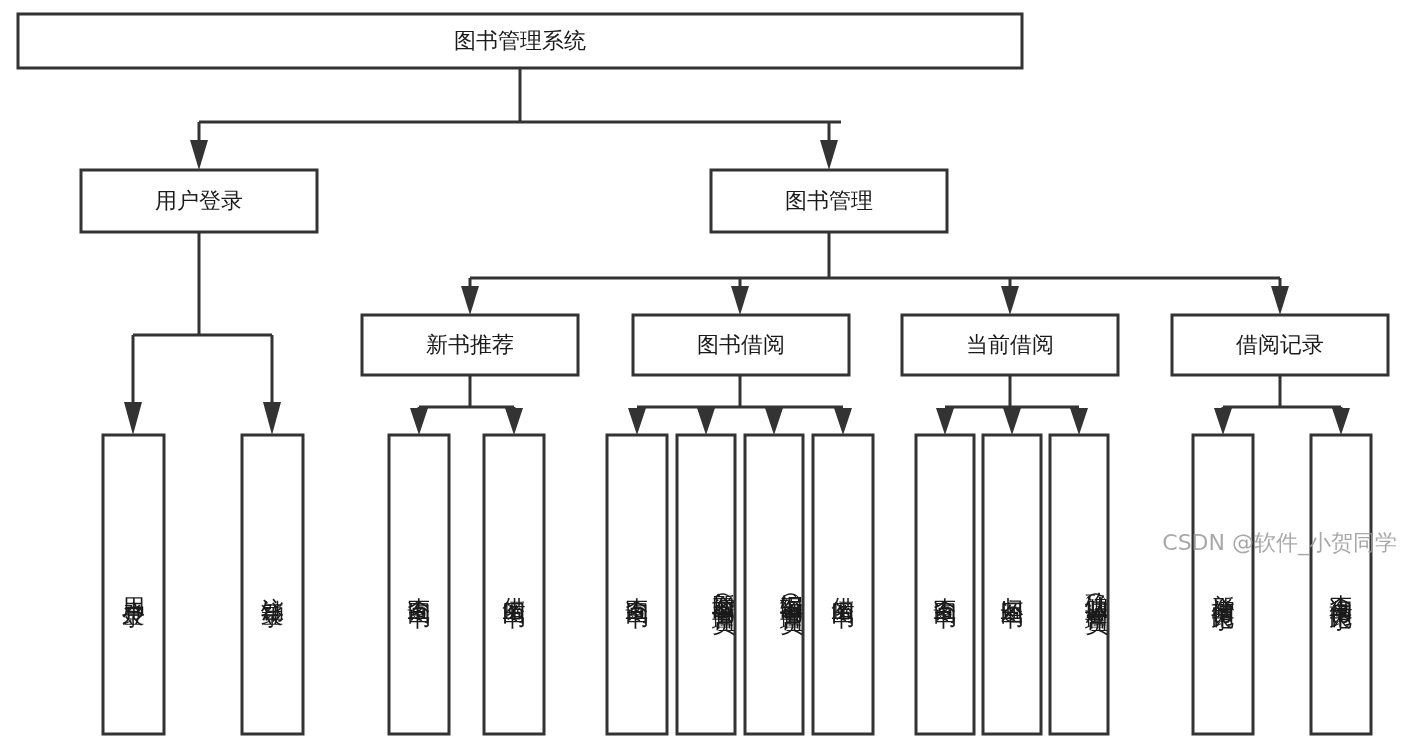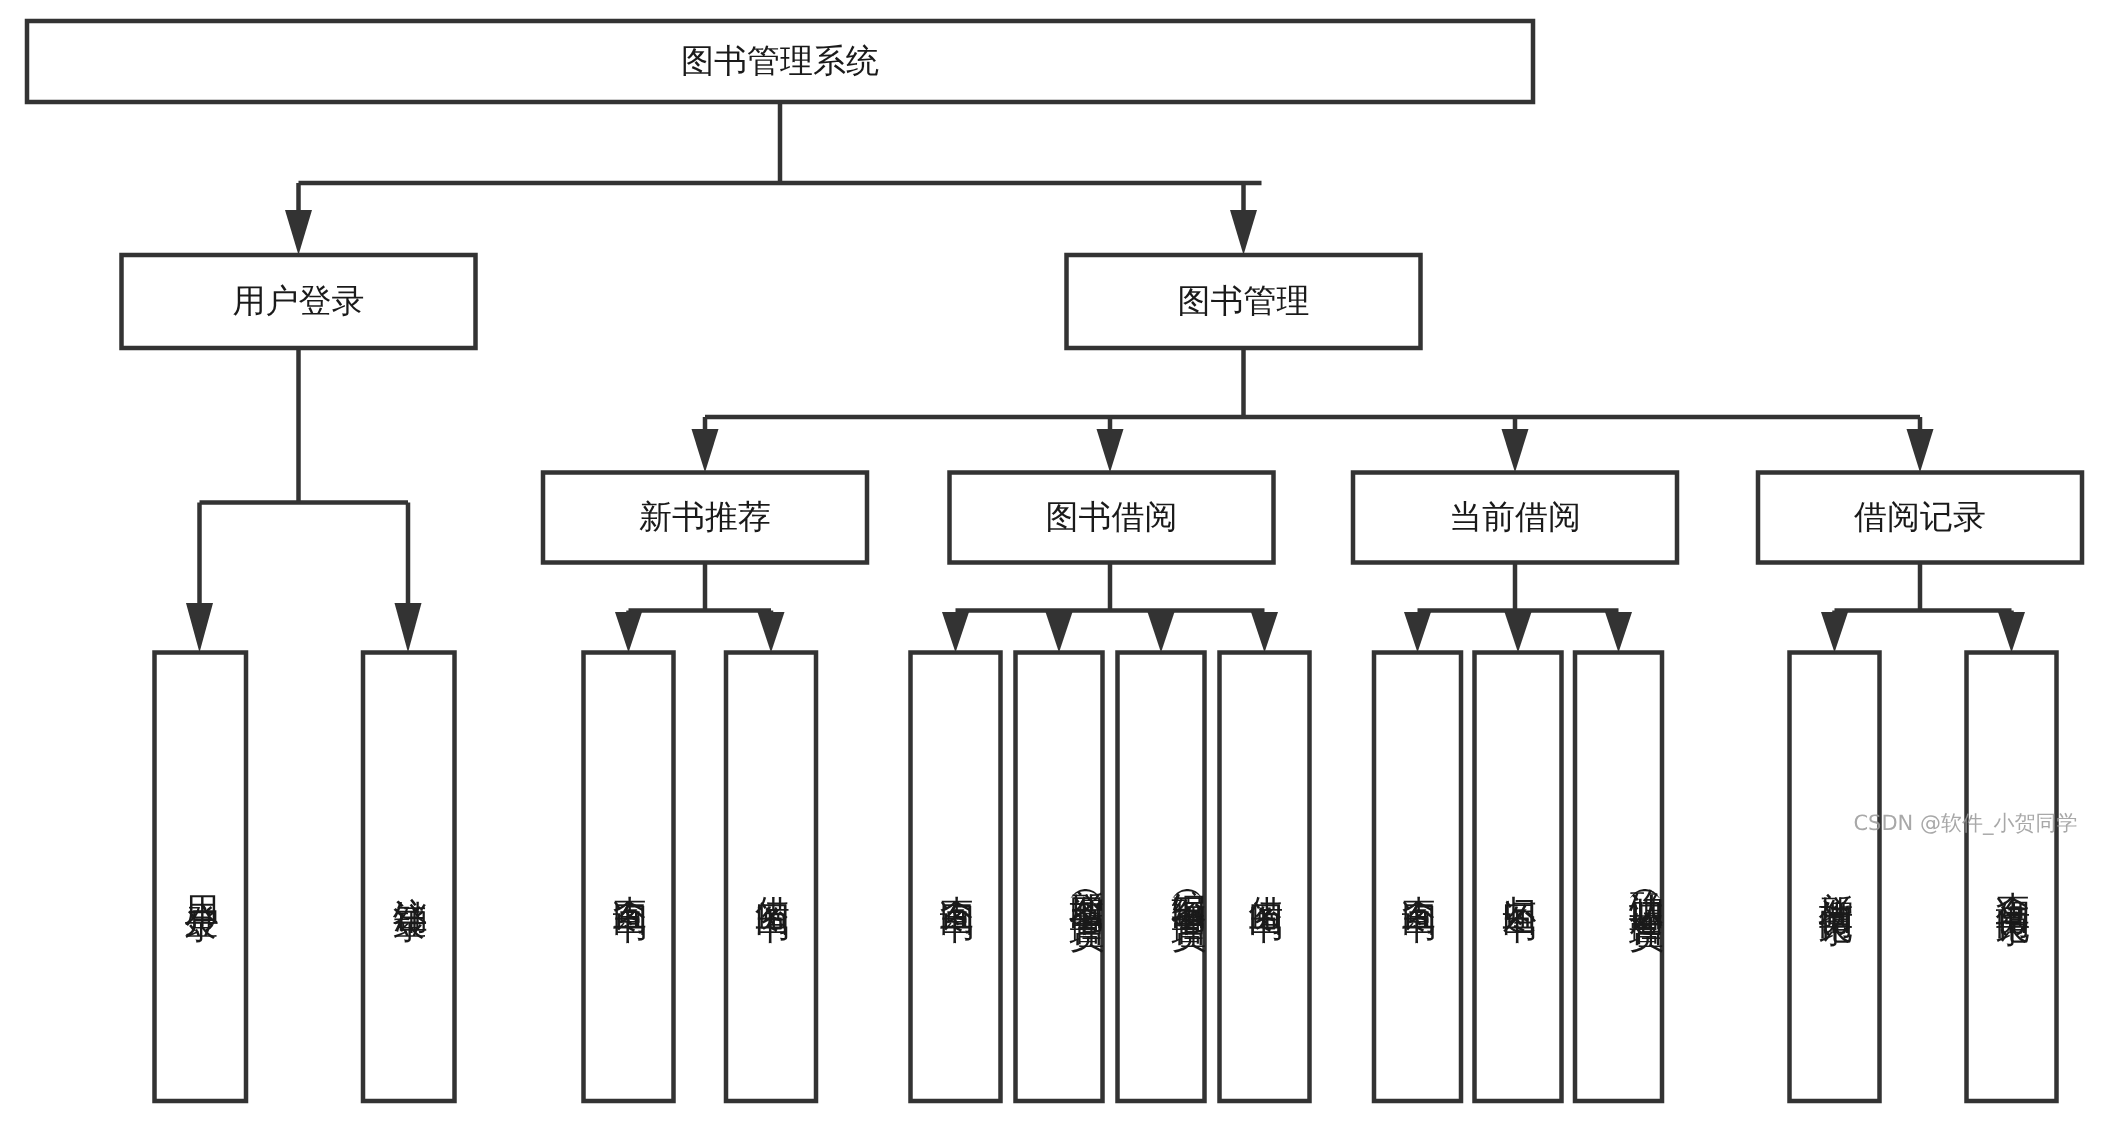--- a/index.html
+++ b/index.html
@@ -65,24 +65,24 @@
     align-items: center;
     justify-content: center;
   }
   .leaf-label.top {
     display: flex;
     align-items: flex-start;
     justify-content: center;
   }
   .watermark {
     position: absolute;
-    right: 20px;
+    right: 8px;
     bottom: 6px;
     font-family: "DejaVu Sans", "Liberation Sans", sans-serif;
-    font-size: 14px;
+    font-size: 22px;
     color: #9a9a9a;
     opacity: 0.85;
     white-space: nowrap;
   }
 </style>
 </head>
 <body>
 
 <div id="diagram-root">
 

